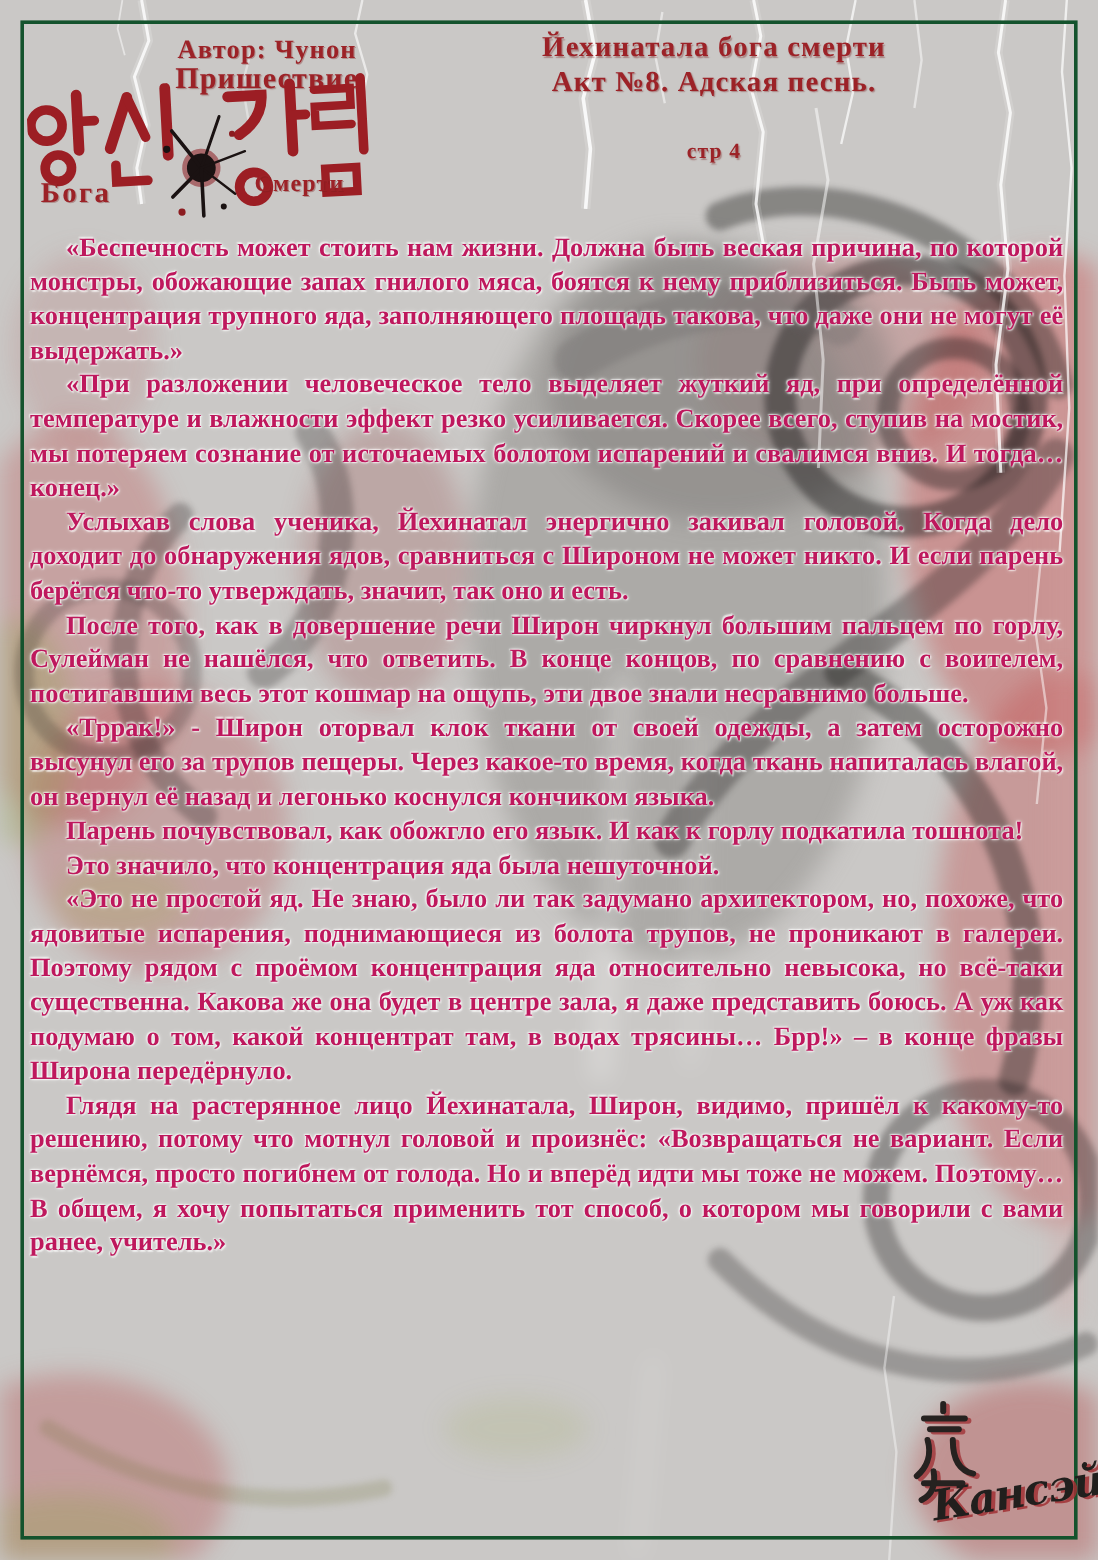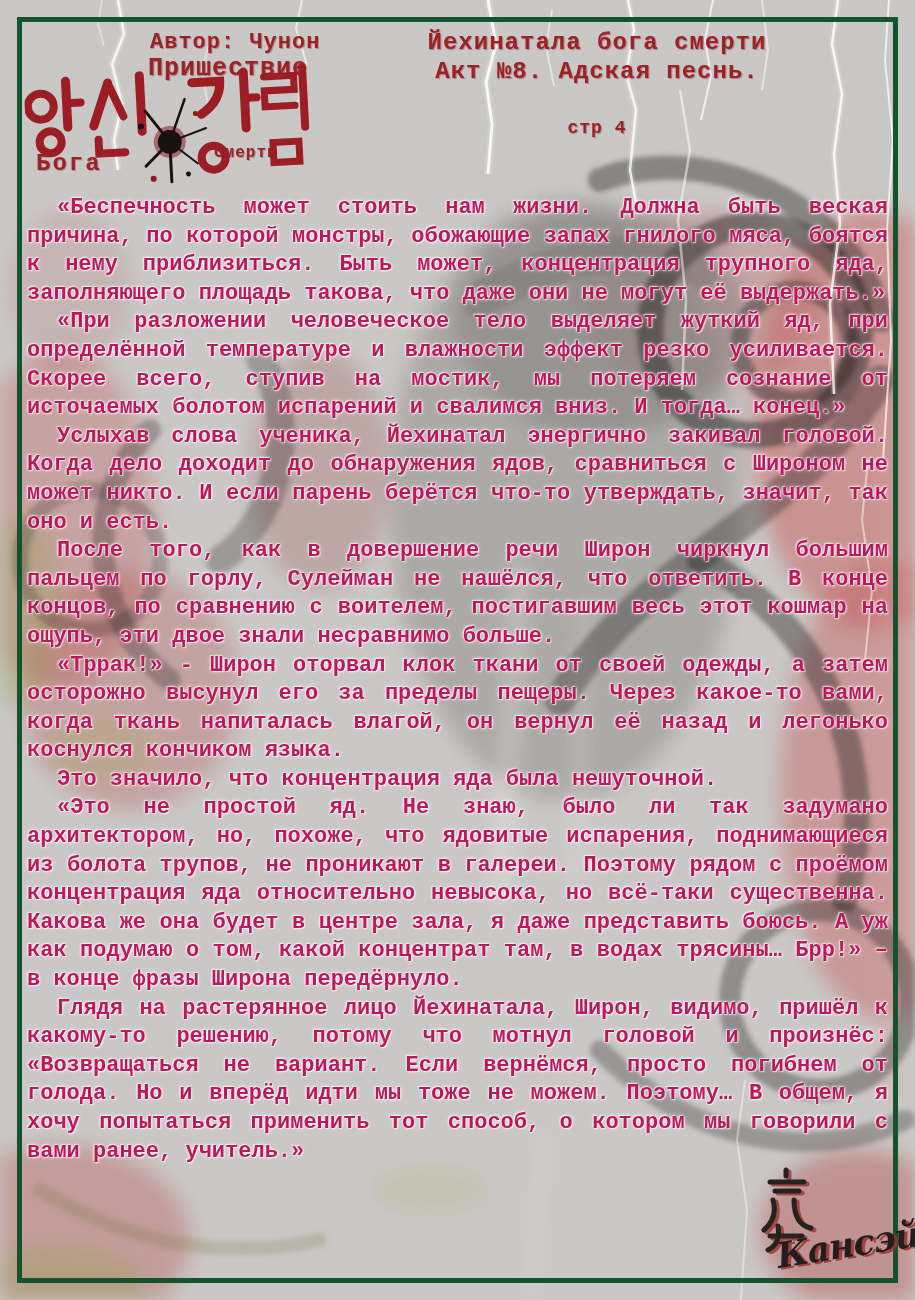--- a/index.html
+++ b/index.html
@@ -9,22 +9,23 @@
     font-family:"Liberation Mono", monospace;
   }
   
   .layer{position:absolute;left:0;top:0;width:915px;height:1300px;pointer-events:none;}
   .art-soft{filter:blur(10px);}
   .art-lines{filter:blur(2.5px);}
   .streaks{filter:blur(0.6px);}
   
   .page{
     position:absolute;inset:17px;
-    border:5px solid #14532d;
+    border:3px solid #14532d;
     z-index:2;
+    font-family:Liberation Serif, serif;
   }
   .inner{position:absolute;inset:0;}
   
   .red{color:#9c2227;}
   .hdr-author{
     position:absolute;left:128px;top:8px;
     font-size:22px;font-weight:700;letter-spacing:1px;
     text-shadow:1px 1px 0 rgba(130,40,40,.35);
   }
   .hdr-word-top{
@@ -33,21 +34,21 @@
     text-shadow:1px 1px 1px rgba(120,30,30,.45);
   }
   .logo-svg{position:absolute;left:4px;top:48px;transform:rotate(-3deg);}
   .word-boga{
     position:absolute;left:14px;top:128px;
     font-size:24px;font-weight:700;letter-spacing:2px;
     text-shadow:1px 1px 0 rgba(120,30,30,.35);
   }
   .word-smerti{
     position:absolute;left:192px;top:122px;
-    font-size:16px;font-weight:700;letter-spacing:1px;
+    font-size:20px;font-weight:700;letter-spacing:1px;
     text-shadow:1px 1px 0 rgba(120,30,30,.35);
   }
   .title-block{
     position:absolute;left:280px;top:6px;width:590px;
     text-align:center;font-weight:700;
     font-size:24px;line-height:29px;letter-spacing:1px;
     text-shadow:1px 1px 1px rgba(120,30,30,.4);
   }
   .page-label{margin-top:28px;font-size:18px;}
   
@@ -198,21 +199,22 @@
       <div>Йехинатала бога смерти</div>
       <div>Акт №8. Адская песнь.</div>
       <div class="page-label">стр 4</div>
     </div>
 
     <div class="body-text">
       <p>«Беспечность может стоить нам жизни. Должна быть веская причина, по которой монстры, обожающие запах гнилого мяса, боятся к нему приблизиться. Быть может, концентрация трупного яда, заполняющего площадь такова, что даже они не могут её выдержать.»</p>
       <p>«При разложении человеческое тело выделяет жуткий яд, при определённой температуре и влажности эффект резко усиливается. Скорее всего, ступив на мостик, мы потеряем сознание от источаемых болотом испарений и свалимся вниз. И тогда… конец.»</p>
       <p>Услыхав слова ученика, Йехинатал энергично закивал головой. Когда дело доходит до обнаружения ядов, сравниться с Широном не может никто. И если парень берётся что-то утверждать, значит, так оно и есть.</p>
       <p>После того, как в довершение речи Широн чиркнул большим пальцем по горлу, Сулейман не нашёлся, что ответить. В конце концов, по сравнению с воителем, постигавшим весь этот кошмар на ощупь, эти двое знали несравнимо больше.</p>
-      <p>«Тррак!» - Широн оторвал клок ткани от своей одежды, а затем осторожно высунул его за пределы пещеры. Через какое-то вами, когда ткань напиталась влагой, он вернул её назад и легонько коснулся кончиком языка.</p>
+      <p>«Тррак!» - Широн оторвал клок ткани от своей одежды, а затем осторожно высунул его за трупов пещеры. Через какое-то время, когда ткань напиталась влагой, он вернул её назад и легонько коснулся кончиком языка.</p>
+      <p>Парень почувствовал, как обожгло его язык. И как к горлу подкатила тошнота!</p>
       <p>Это значило, что концентрация яда была нешуточной.</p>
       <p>«Это не простой яд. Не знаю, было ли так задумано архитектором, но, похоже, что ядовитые испарения, поднимающиеся из болота трупов, не проникают в галереи. Поэтому рядом с проёмом концентрация яда относительно невысока, но всё-таки существенна. Какова же она будет в центре зала, я даже представить боюсь. А уж как подумаю о том, какой концентрат там, в водах трясины… Брр!» – в конце фразы Широна передёрнуло.</p>
       <p>Глядя на растерянное лицо Йехинатала, Широн, видимо, пришёл к какому-то решению, потому что мотнул головой и произнёс: «Возвращаться не вариант. Если вернёмся, просто погибнем от голода. Но и вперёд идти мы тоже не можем. Поэтому… В общем, я хочу попытаться применить тот способ, о котором мы говорили с вами ранее, учитель.»</p>
     </div>
 
   </div>
 </div>
 
 <div class="watermark">
   <svg class="kanji-svg" viewBox="0 0 60 90" width="60" height="90">

